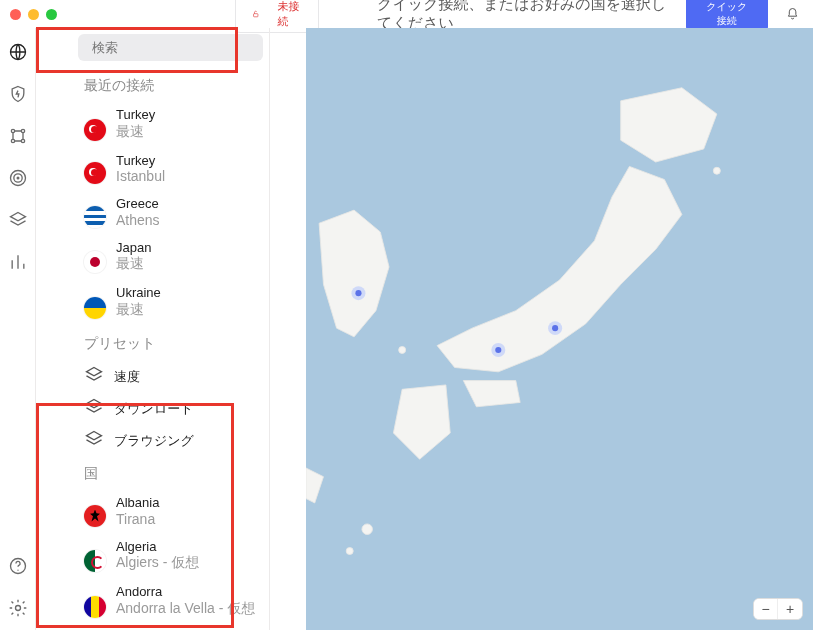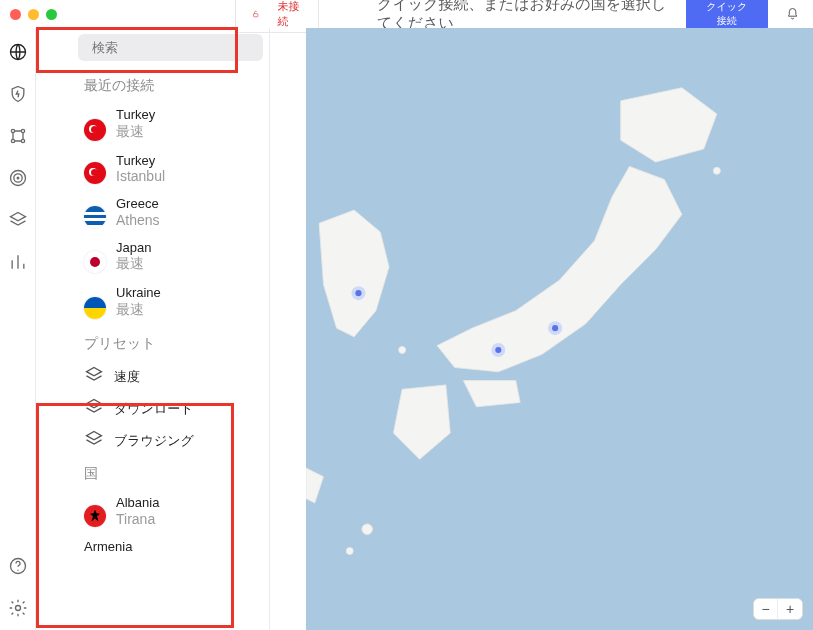--- a/index.html
+++ b/index.html
@@ -215,20 +215,34 @@
     <div class="section-label">国</div>
     <div id="country-list">
         <div class="row">
           <div class="flag fl-al"></div>
           <div class="txt">
             <div class="name">Albania</div>
             <div class="sub">Tirana</div>
           </div>
         </div>
         <div class="row">
+          <div class="flag fl-dz"></div>
+          <div class="txt">
+            <div class="name">Algeria</div>
+            <div class="sub">Algiers - 仮想</div>
+          </div>
+        </div>
+        <div class="row">
+          <div class="flag fl-ad"></div>
+          <div class="txt">
+            <div class="name">Andorra</div>
+            <div class="sub">Andorra la Vella - 仮想</div>
+          </div>
+        </div>
+        <div class="row">
           <div class="txt">
             <div class="name">Armenia</div>
           </div>
         </div>
       </div>
   </div>
 
   <div class="mapwrap">
     <svg viewBox="0 0 580 602">
 

